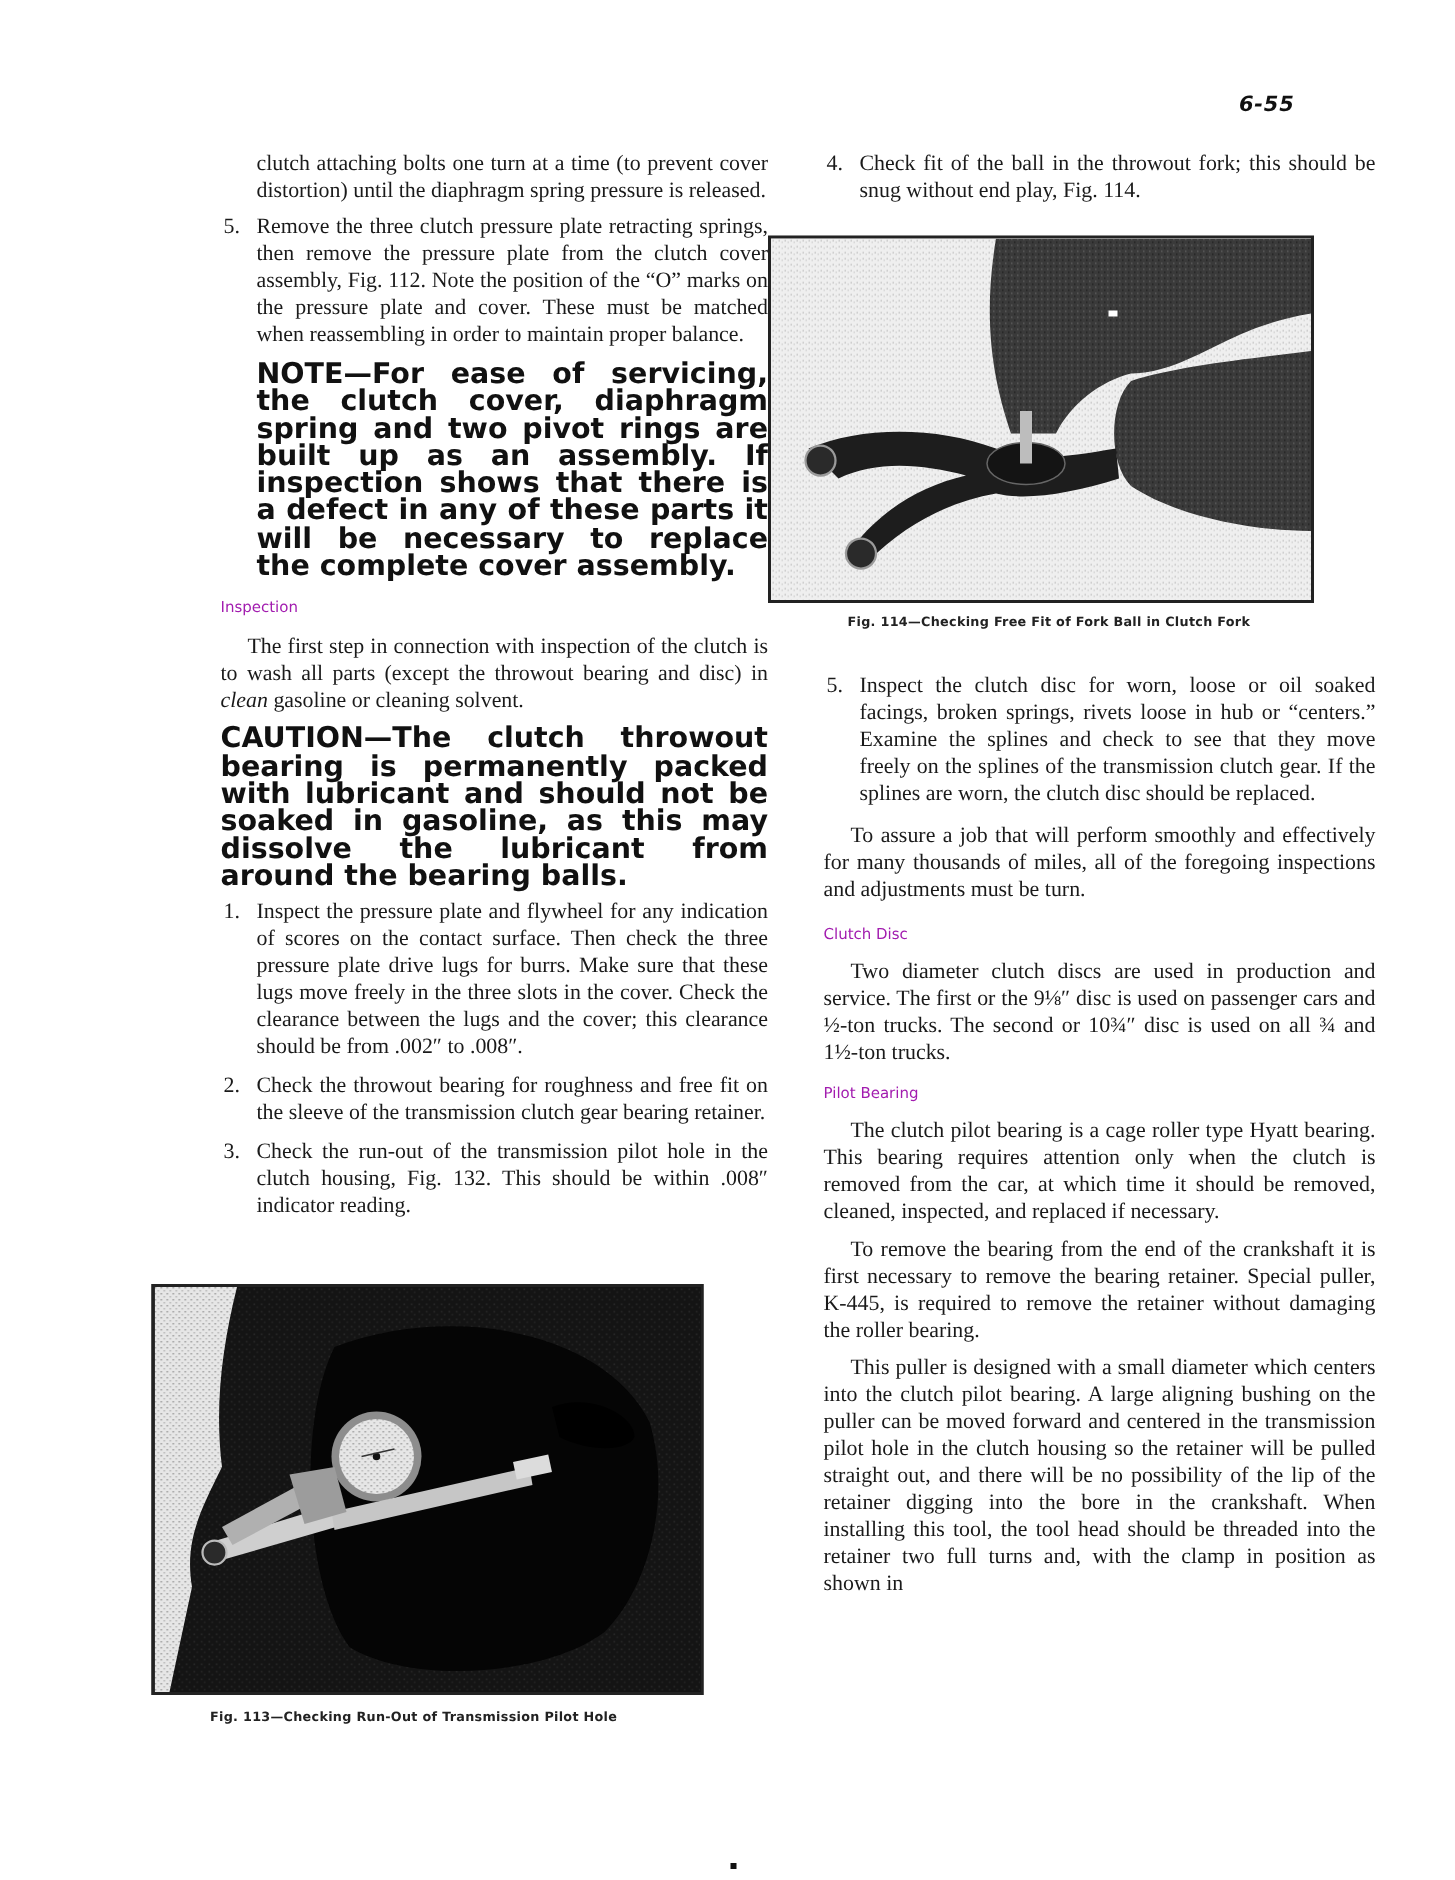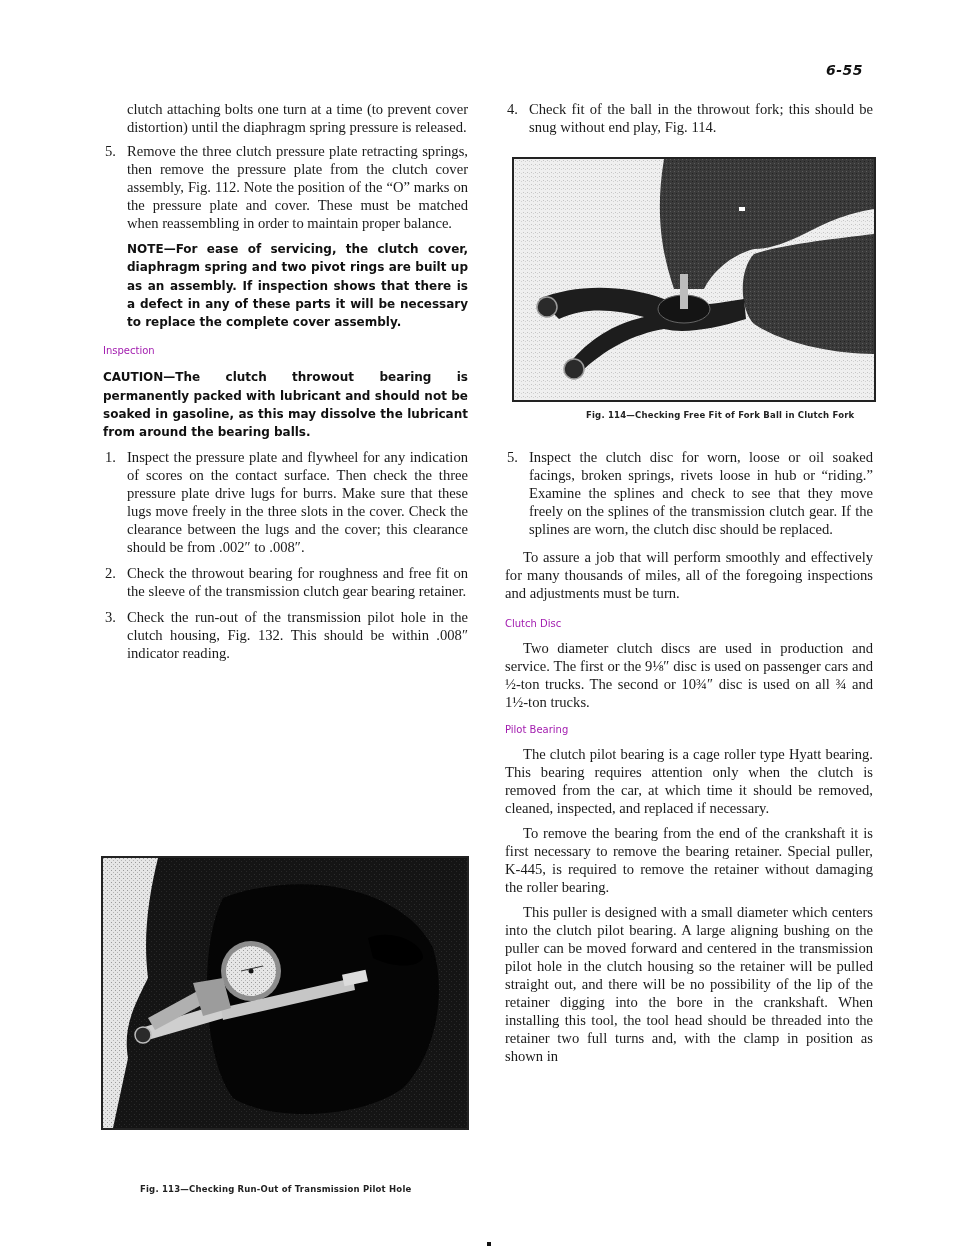--- a/index.html
+++ b/index.html
@@ -2,29 +2,29 @@
 <html><head>
   <meta charset="utf-8">
   <style>
     html, body { margin: 0; padding: 0; background: #ffffff; }
     body { width: 970px; height: 1253px; position: relative; overflow: hidden; color: #1a1a1a; }
     .page-number {
       position: absolute; left: 826px; top: 62px;
       font-family: "DejaVu Sans", sans-serif; font-weight: bold; font-style: italic;
       font-size: 14px; letter-spacing: 0.5px; color: #111;
     }
-    .col { position: absolute; top: 100px; font-family: "Liberation Serif", serif; font-size: 14.6px; line-height: 18px; }
+    .col { position: absolute; top: 100px; font-family: "Liberation Serif", serif; font-size: 14.6px; line-height: 18px; margin-left: 44px; }
     .col-left { left: 103px; width: 365px; }
     .col-right { left: 505px; width: 368px; }
     p { margin: 0; text-align: justify; }
     .indent { text-indent: 18px; }
     .item { position: relative; padding-left: 24px; text-align: justify; margin: 0; }
     .item .num { position: absolute; left: 2px; top: 0; }
     .bold-note {
-      font-family: "DejaVu Sans", sans-serif; font-weight: bold; font-size: 12px; line-height: 18.3px;
+      font-family: "DejaVu Sans", sans-serif; font-weight: bold; font-size: 19px; line-height: 18.3px;
       text-align: justify; margin: 0; color: #111;
     }
     .heading {
       font-family: "DejaVu Sans", sans-serif; font-weight: normal; font-size: 10px; line-height: 20px; margin: 0; color: #a21caf;
     }
     .figure {
       position: absolute; border: 2px solid #222; overflow: hidden;
     }
     .caption {
       position: absolute; font-family: "DejaVu Sans", sans-serif; font-weight: bold; font-size: 8.5px;
@@ -44,20 +44,21 @@
 
   <div class="item" style="margin-top:6px;">
     <span class="num">5.</span>
     <span>Remove the three clutch pressure plate retracting springs, then remove the pressure plate from the clutch cover assembly, Fig. 112. Note the position of the “O” marks on the pressure plate and cover. These must be matched when reassembling in order to maintain proper balance.</span>
   </div>
 
   <p class="bold-note" style="padding-left:24px; margin-top:8px;">NOTE—For ease of servicing, the clutch cover, diaphragm spring and two pivot rings are built up as an assembly. If inspection shows that there is a defect in any of these parts it will be necessary to replace the complete cover assembly.</p>
 
   <h3 class="heading" style="margin-top:10px;">Inspection</h3>
 
+  <p class="indent" style="margin-top:6px;"><span>The first step in connection with inspection of the clutch is to wash all parts (except the throwout bearing and disc) in </span><em>clean</em><span> gasoline or cleaning solvent.</span></p>
 
   <p class="bold-note" style="margin-top:7px;">CAUTION—The clutch throwout bearing is permanently packed with lubricant and should not be soaked in gasoline, as this may dissolve the lubricant from around the bearing balls.</p>
 
   <div class="item" style="margin-top:6px;">
     <span class="num">1.</span>
     <span>Inspect the pressure plate and flywheel for any indication of scores on the contact surface. Then check the three pressure plate drive lugs for burrs. Make sure that these lugs move freely in the three slots in the cover. Check the clearance between the lugs and the cover; this clearance should be from .002″ to .008″.</span>
   </div>
   <div class="item" style="margin-top:8px;">
     <span class="num">2.</span>
     <span>Check the throwout bearing for roughness and free fit on the sleeve of the transmission clutch gear bearing retainer.</span>
@@ -91,21 +92,21 @@
     <circle cx="148" cy="113" r="2.5" fill="#111"></circle>
     <line x1="138" y1="113" x2="160" y2="108" stroke="#333" stroke-width="1"></line>
     <path d="M38 170 L120 145 L128 158 L45 182 Z" fill="#cfcfcf"></path>
     <path d="M45 160 L100 130 L108 142 L52 172 Z" fill="#b0b0b0"></path>
     <path d="M118 150 L250 120 L252 132 L120 162 Z" fill="#c6c6c6"></path>
     <rect x="240" y="114" width="24" height="12" fill="#dcdcdc" transform="rotate(-12 252 120)"></rect>
     <circle cx="40" cy="177" r="8" fill="#2a2a2a" stroke="#bbb" stroke-width="1.5"></circle>
     <path d="M90 125 L120 120 L128 150 L100 158 Z" fill="#9c9c9c"></path>
   </svg>
 </div>
-<div class="caption" style="left:140px; top:1184px;">Fig. 113—Checking Run-Out of Transmission Pilot Hole</div>
+<div class="caption" style="left:140px; top:1140px;">Fig. 113—Checking Run-Out of Transmission Pilot Hole</div>
 
 <div class="col col-right" style="top:100px;">
   <div class="item">
     <span class="num">4.</span>
     <span>Check fit of the ball in the throwout fork; this should be snug without end play, Fig. 114.</span>
   </div>
 </div>
 
 <div class="figure" style="left:512px; top:157px; width:360px; height:241px; background:#eeeeee;">
   <svg class="fig-svg" viewBox="0 0 360 241" preserveAspectRatio="none">
@@ -125,26 +126,26 @@
     <path d="M150 0 L360 0 L360 50 C330 55 310 65 300 70 C280 80 260 90 240 90 C220 95 200 110 190 130 L160 130 C150 100 140 60 150 0 Z" fill="url(#handgrain)"></path>
     <path d="M240 95 C270 85 320 80 360 75 L360 195 C320 195 270 185 240 165 C225 150 225 110 240 95 Z" fill="url(#handgrain)"></path>
     <path d="M25 140 C60 125 110 125 150 140 C170 150 200 145 230 140 L232 160 C200 170 170 175 150 170 C120 175 90 190 65 215 L55 205 C75 180 100 165 130 158 C100 150 70 148 45 160 Z" fill="#1d1d1d"></path>
     <circle cx="33" cy="148" r="10" fill="#2a2a2a" stroke="#9a9a9a" stroke-width="1.5"></circle>
     <circle cx="60" cy="210" r="10" fill="#2a2a2a" stroke="#9a9a9a" stroke-width="1.5"></circle>
     <ellipse cx="170" cy="150" rx="26" ry="14" fill="#141414" stroke="#666" stroke-width="1"></ellipse>
     <rect x="166" y="115" width="8" height="35" fill="#bdbdbd"></rect>
     <rect x="225" y="48" width="6" height="4" fill="#fff"></rect>
   </svg>
 </div>
-<div class="caption" style="left:586px; top:410px;">Fig. 114—Checking Free Fit of Fork Ball in Clutch Fork</div>
+<div class="caption" style="left:565px; top:410px;">Fig. 114—Checking Free Fit of Fork Ball in Clutch Fork</div>
 
 <div class="col col-right" style="top:448px;">
   <div class="item">
     <span class="num">5.</span>
-    <span>Inspect the clutch disc for worn, loose or oil soaked facings, broken springs, rivets loose in hub or “riding.” Examine the splines and check to see that they move freely on the splines of the transmission clutch gear. If the splines are worn, the clutch disc should be replaced.</span>
+    <span>Inspect the clutch disc for worn, loose or oil soaked facings, broken springs, rivets loose in hub or “centers.” Examine the splines and check to see that they move freely on the splines of the transmission clutch gear. If the splines are worn, the clutch disc should be replaced.</span>
   </div>
 
   <p class="indent" style="margin-top:10px;">To assure a job that will perform smoothly and effectively for many thousands of miles, all of the foregoing inspections and adjustments must be turn.</p>
 
   <h3 class="heading" style="margin-top:12px;">Clutch Disc</h3>
   <p class="indent" style="margin-top:5px;">Two diameter clutch discs are used in production and service. The first or the 9⅛″ disc is used on passenger cars and ½-ton trucks. The second or 10¾″ disc is used on all ¾ and 1½-ton trucks.</p>
 
   <h3 class="heading" style="margin-top:9px;">Pilot Bearing</h3>
   <p class="indent" style="margin-top:5px;font-family:Liberation Serif, serif;">The clutch pilot bearing is a cage roller type Hyatt bearing. This bearing requires attention only when the clutch is removed from the car, at which time it should be removed, cleaned, inspected, and replaced if necessary.</p>
   <p class="indent" style="margin-top:7px;">To remove the bearing from the end of the crankshaft it is first necessary to remove the bearing retainer. Special puller, K-445, is required to remove the retainer without damaging the roller bearing.</p>

